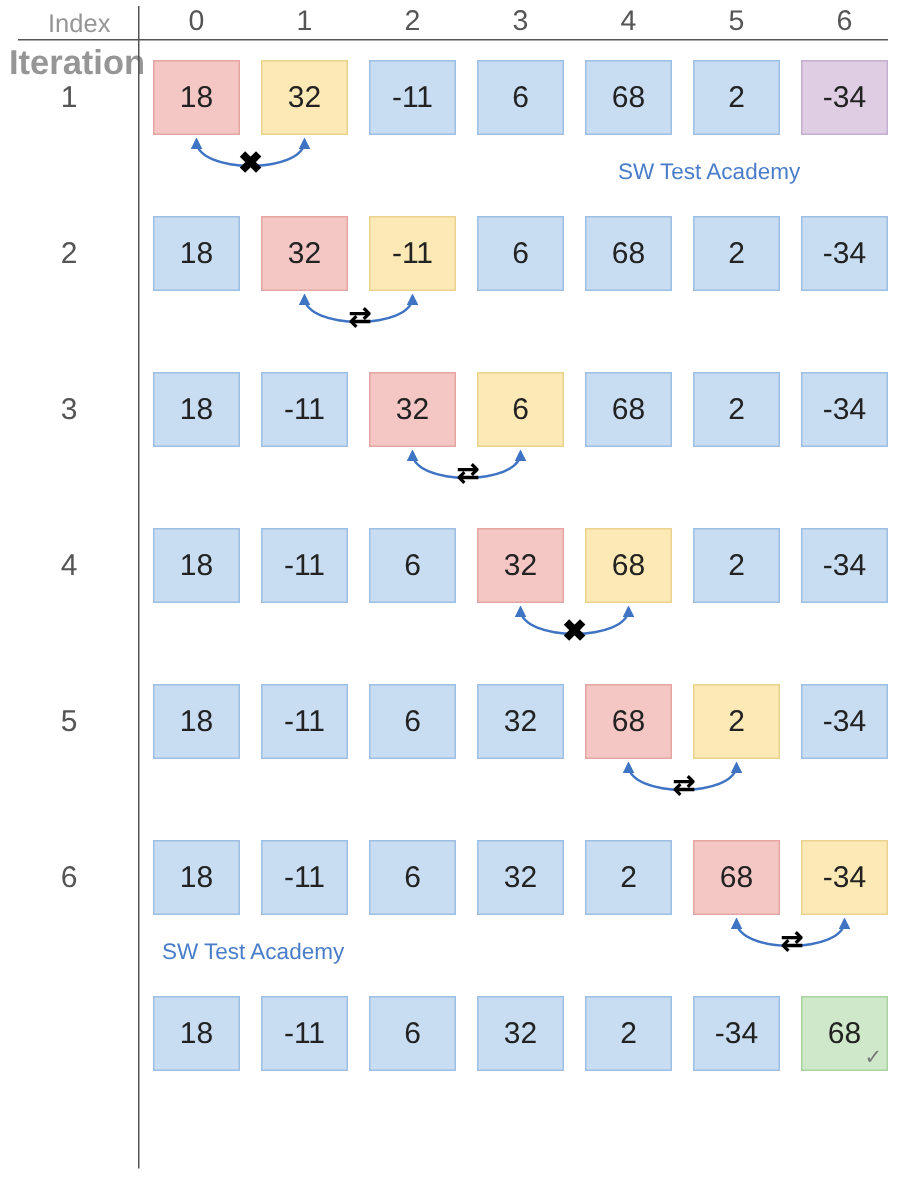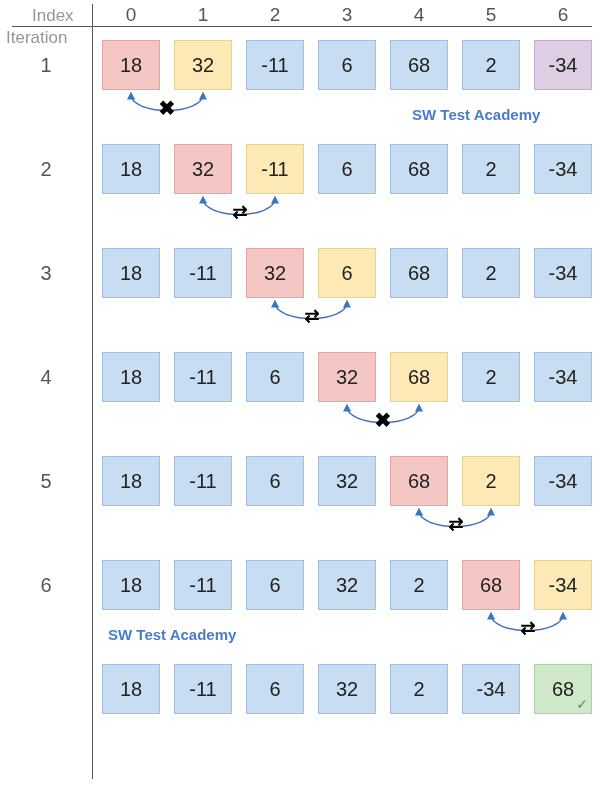--- a/index.html
+++ b/index.html
@@ -27,21 +27,21 @@
     background:#fff;
     position:relative;
     color:var(--ink);
   }
   .header-index{
     position:absolute; left:20px; top:6px;
     font-size:17px; color:var(--faint);margin-left:12px;
   }
   .header-iter{
     position:absolute; left:6px; top:28px;
-    font-size:17px; color:var(--faint);
+    font-size:23px; color:var(--faint);font-weight:bold;
   }
   .col-headers{
     position:absolute; left:102px; top:4px;
     display:flex; gap:14px;
   }
   .col-head{
     width:var(--cell-w); text-align:center;
     font-size:19px; color:#555;
   }
   .vline{
@@ -89,21 +89,21 @@
   .arc-icon{
     position:absolute; top:56px; font-size:20px; font-weight:700;
     color:#000; text-align:center; width:40px;
   }
   .swap-glyph{
     display:inline-block; font-size:18px; line-height:12px;
     font-weight:700; letter-spacing:-2px;
   }
   .watermark{
     position:absolute; color:var(--accent); font-size:15px;
-    font-weight:700;
+    font-weight:400;
   }
 </style>
 </head>
 <body>
 
 <div class="header-index">Index</div>
 <div class="header-iter">Iteration</div>
 <div class="hline"></div>
 <div class="vline"></div>
 

